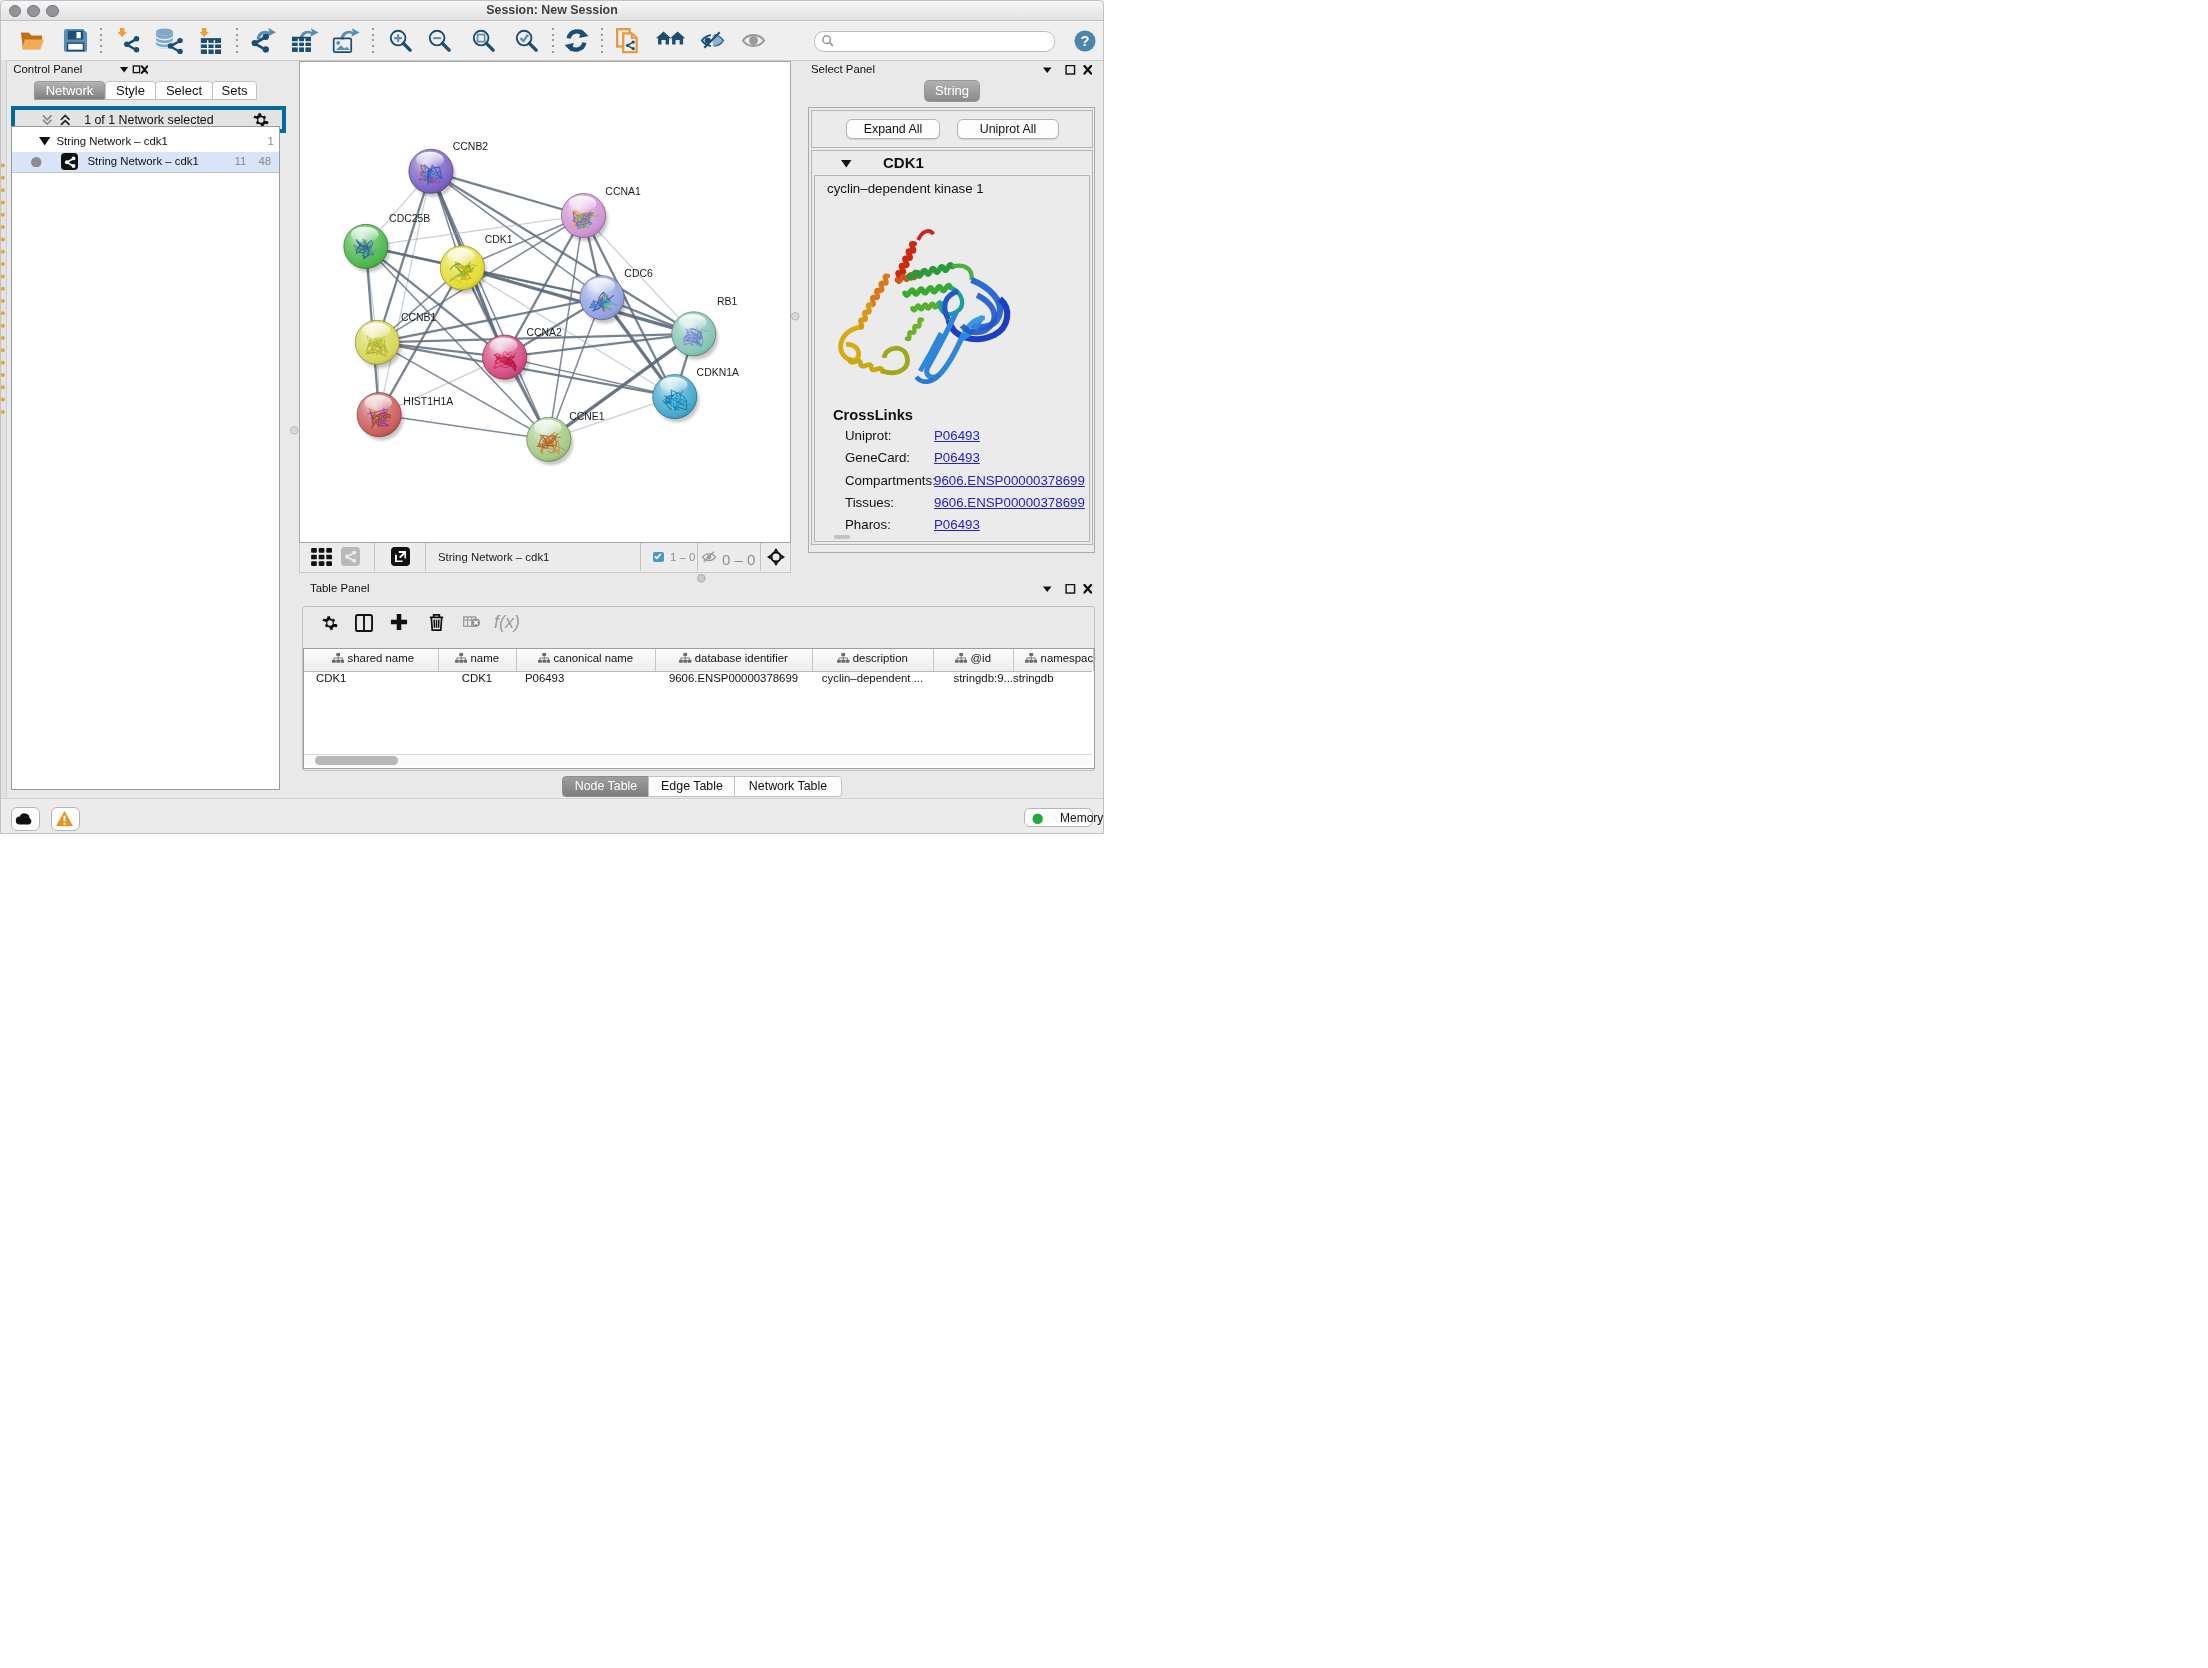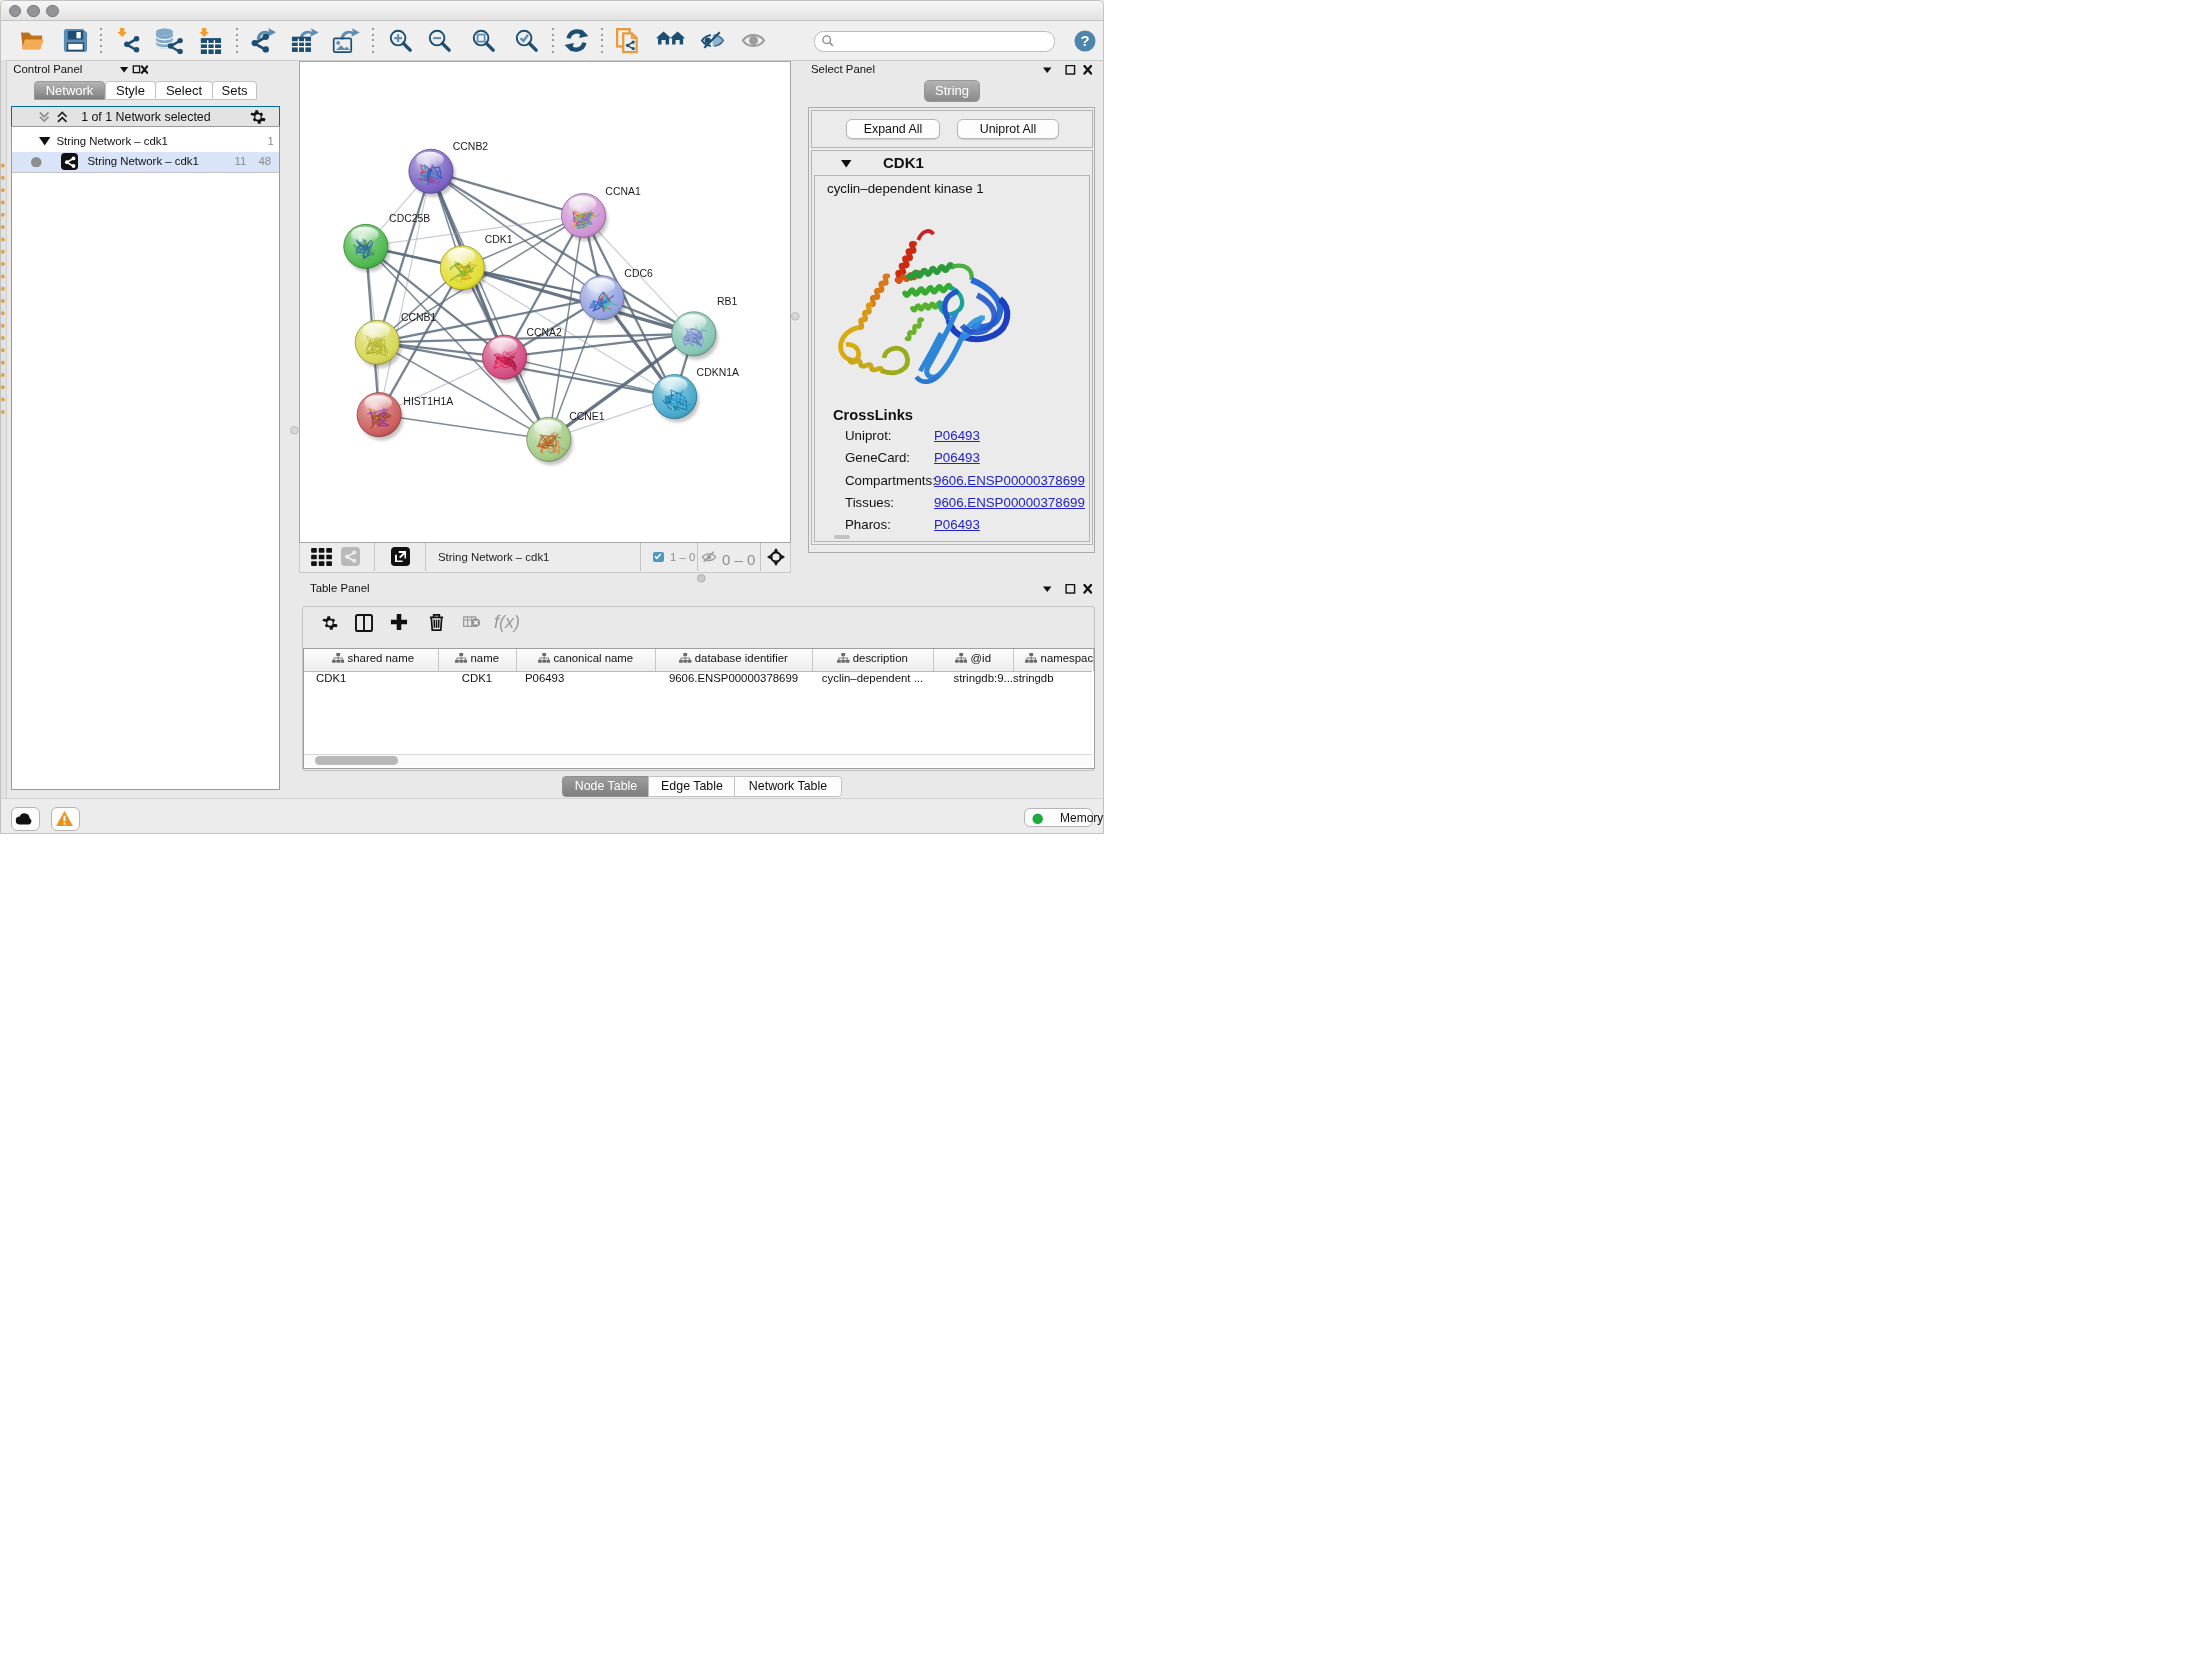--- a/index.html
+++ b/index.html
@@ -20,20 +20,21 @@
 #statusbar{position:absolute;left:0;top:798px;width:1104px;height:36px;background:#ececec;border-top:1px solid #d2d2d2}
 .btn{position:absolute;background:#fdfdfd;border:1px solid #b5b5b5;border-radius:6px}
 .link{color:#2222cc;text-decoration:underline}
 .serif{font-family:Liberation Sans, sans-serif}
 </style></head>
 <body>
 <div id="titlebar">
   <div class="tl" style="left:8.6px"></div>
     <div class="tl" style="left:27px"></div>
     <div class="tl" style="left:46px"></div>
+  <div id="title">Session: New Session</div>
 </div>
 <div id="toolbar">
     <svg class="tbi" style="left:19px;top:6.7px" width="27" height="25" viewBox="0 0 28 26">
       <path d="M2 5 L10 5 L13 8 L24 8 L24 12 L6 12 Z" fill="#b06a1e"></path>
       <path d="M2 5 L4 22 L22 22 L24 8 L13 8 L10 5 Z" fill="#bf7118"></path>
       <path d="M6 12 L26 12 L22 22 L3 22 Z" fill="#f4ab55"></path>
     </svg>
     <svg class="tbi" style="left:63px;top:6.7px" width="25" height="25" viewBox="0 0 26 26">
       <rect x="1" y="1" width="24" height="24" rx="2.5" fill="#5b8db5"></rect>
       <path d="M21 1 L25 5 L25 1 Z" fill="#fff"></path>
@@ -229,21 +230,21 @@
 <div class="phead" style="left:13.3px;top:63px">Control Panel</div>
 <svg class="abs" style="left:120px;top:65px" width="27.6" height="9.5" viewBox="0 0 29 10">
     <path d="M0 2 L8.6 2 L4.3 7.8 Z" fill="#111"></path>
     <rect x="14" y="1" width="6.6" height="7" fill="none" stroke="#111" stroke-width="1.4"></rect>
     <path d="M23 1.5 L28.6 8.3 M28.6 1.5 L23 8.3" stroke="#111" stroke-width="2.2" stroke-linecap="round"></path>
   </svg>
 <div class="tab tabsel" style="top:81px;left:34px;width:69px">Network</div>
 <div class="tab" style="top:81px;left:105px;width:49px">Style</div>
 <div class="tab" style="top:81px;left:155px;width:56px">Select</div>
 <div class="tab" style="top:81px;left:212px;width:43px">Sets</div>
-<div class="abs" style="left:11.4px;top:106px;width:267px;height:19px;background:#e3e3e3;border:1px solid #0369a1">
+<div class="abs" style="left:11.4px;top:106px;width:267px;height:19px;background:#e3e3e3;border:4px solid #0369a1">
     <svg class="abs" style="left:27px;top:3.8px" width="31" height="12.4" viewBox="0 0 36 13">
       <g fill="none" stroke="#8b8b8b" stroke-width="2">
         <path d="M1 1 L6 6 L11 1"></path>
         <path d="M1 6 L6 11 L11 6"></path>
       </g>
       <g fill="none" stroke="#222" stroke-width="2">
         <path d="M22 6 L27 1 L32 6"></path>
         <path d="M22 12 L27 7 L32 12"></path>
       </g>
     </svg>

